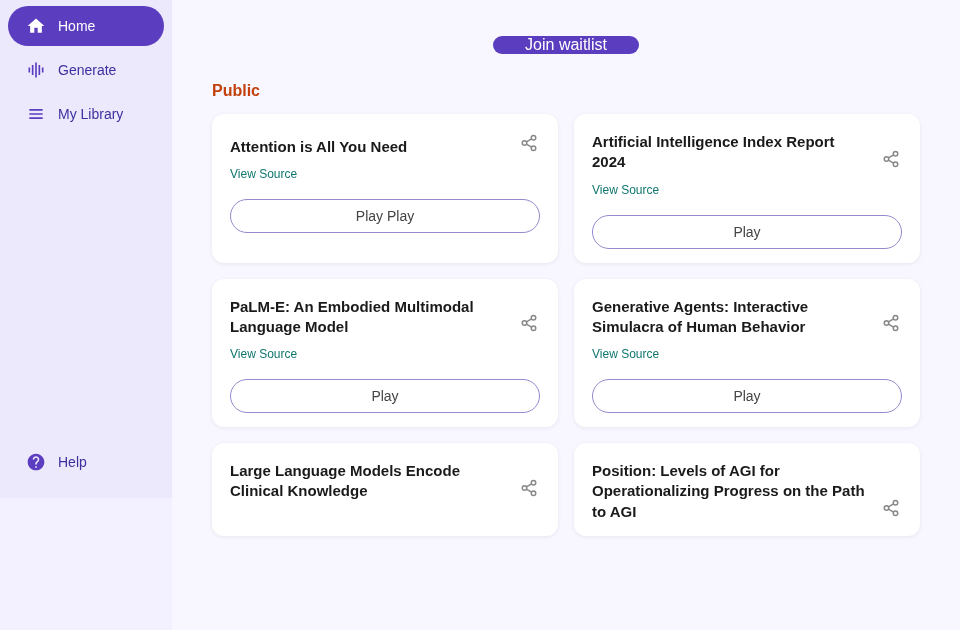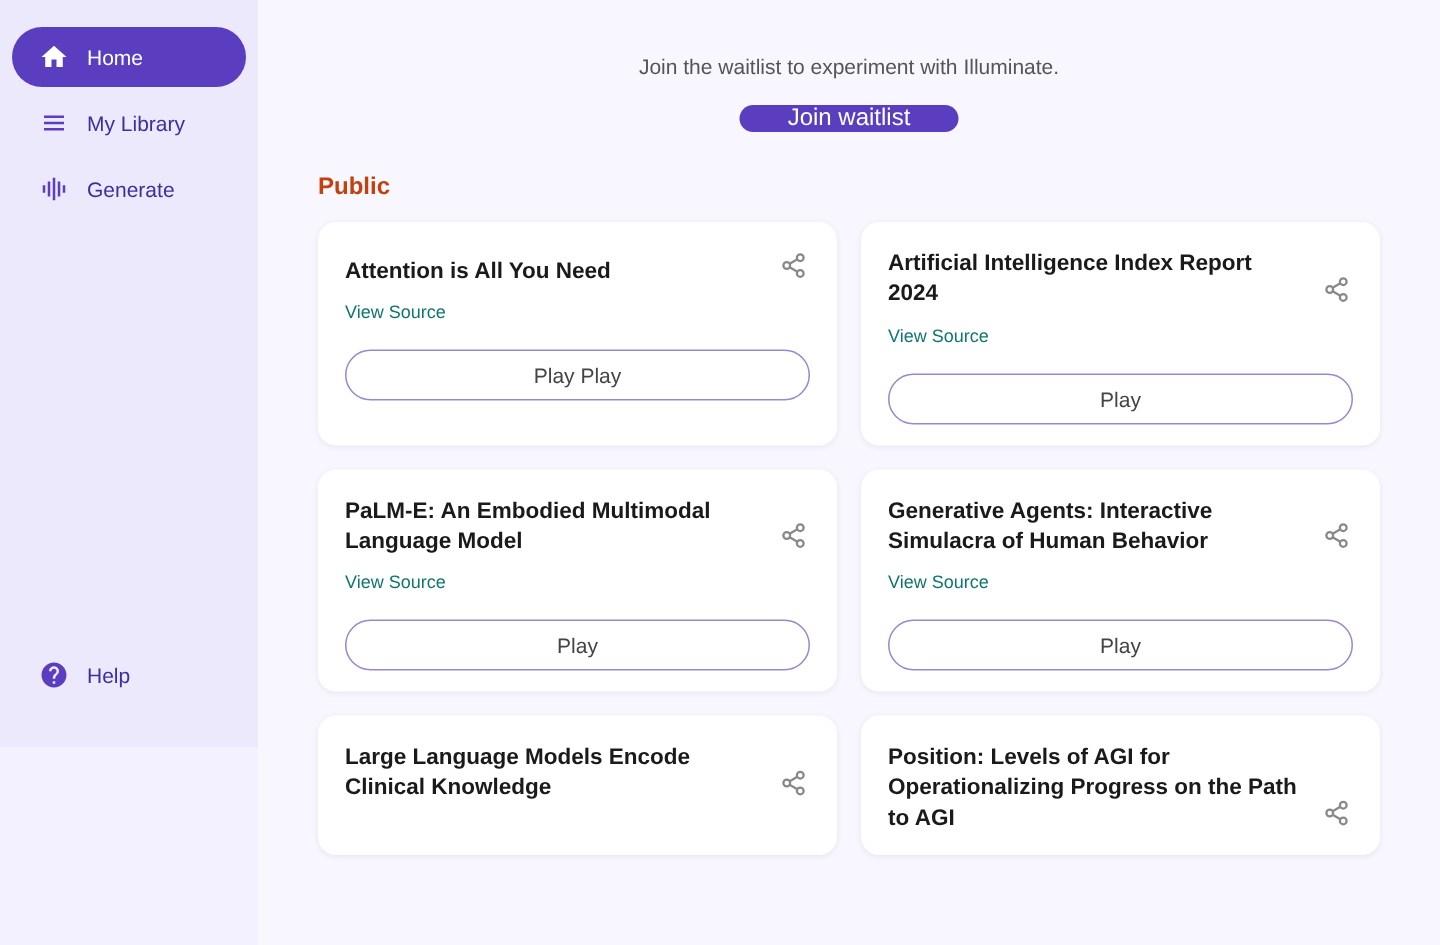--- a/index.html
+++ b/index.html
@@ -5,21 +5,21 @@
     * { box-sizing: border-box; margin: 0; padding: 0; }
     body { font-family: 'Google Sans', Arial, sans-serif; background: #f3f0ff; display: flex; height: 630px; width: 960px; overflow: hidden; }
 
     
     .sidebar {
       width: 172px;
       min-width: 172px;
       background: #ede9fc;
       display: flex;
       flex-direction: column;
-      padding: 16px 0;
+      padding: 4px 0;
       height: 498px;
     }
     .sidebar-item {
       display: flex;
       align-items: center;
       gap: 12px;
       padding: 10px 18px;
       border-radius: 30px;
       margin: 2px 8px;
       cursor: pointer;
@@ -153,43 +153,42 @@
 
 <nav class="sidebar">
   <div class="sidebar-item active">
     <svg class="icon-svg" viewBox="0 0 24 24" fill="white">
       <path d="M10 20v-6h4v6h5v-8h3L12 3 2 12h3v8z"></path>
     </svg>
     <span>Home</span>
   </div>
   <div class="sidebar-item">
     <svg class="icon-svg" viewBox="0 0 24 24" fill="#5a3ebf">
+      <path d="M3 9v6h2V9H3zm4-3v12h2V6H7zm4-3v18h2V3h-2zm4 3v12h2V6h-2zm4 3v6h2V9h-2z"></path>
+    </svg>
+    <span>Generate</span>
+  </div>
+  <div class="sidebar-item">
+    <svg class="icon-svg" viewBox="0 0 24 24" fill="#5a3ebf">
       <path d="M4 6h16v2H4zm0 5h16v2H4zm0 5h16v2H4z"></path>
     </svg>
     <span>My Library</span>
-  </div>
-  <div class="sidebar-item">
-    <svg class="icon-svg" viewBox="0 0 24 24" fill="#5a3ebf">
-      <path d="M3 9v6h2V9H3zm4-3v12h2V6H7zm4-3v18h2V3h-2zm4 3v12h2V6h-2zm4 3v6h2V9h-2z"></path>
-    </svg>
-    <span>Generate</span>
   </div>
   <div class="sidebar-bottom">
     <div class="sidebar-item">
       <svg class="icon-svg" viewBox="0 0 24 24" fill="#5a3ebf">
         <path d="M12 2C6.48 2 2 6.48 2 12s4.48 10 10 10 10-4.48 10-10S17.52 2 12 2zm1 17h-2v-2h2v2zm2.07-7.75l-.9.92C13.45 12.9 13 13.5 13 15h-2v-.5c0-1.1.45-2.1 1.17-2.83l1.24-1.26c.37-.36.59-.86.59-1.41 0-1.1-.9-2-2-2s-2 .9-2 2H8c0-2.21 1.79-4 4-4s4 1.79 4 4c0 .88-.36 1.68-.93 2.25z"></path>
       </svg>
       <span>Help</span>
     </div>
   </div>
 </nav>
 
 <main class="main">
   <div class="hero">
-    <p class="hero-subtitle">Join the waitlist to experiment with Illuminate.</p>
     <button class="join-btn">Join waitlist</button>
   </div>
 
   <div>
     <div class="section-label">Public</div>
     <div class="cards-grid">
 
       <div class="card">
         <div class="card-header">
           <span class="card-title">Attention is All You Need</span>

